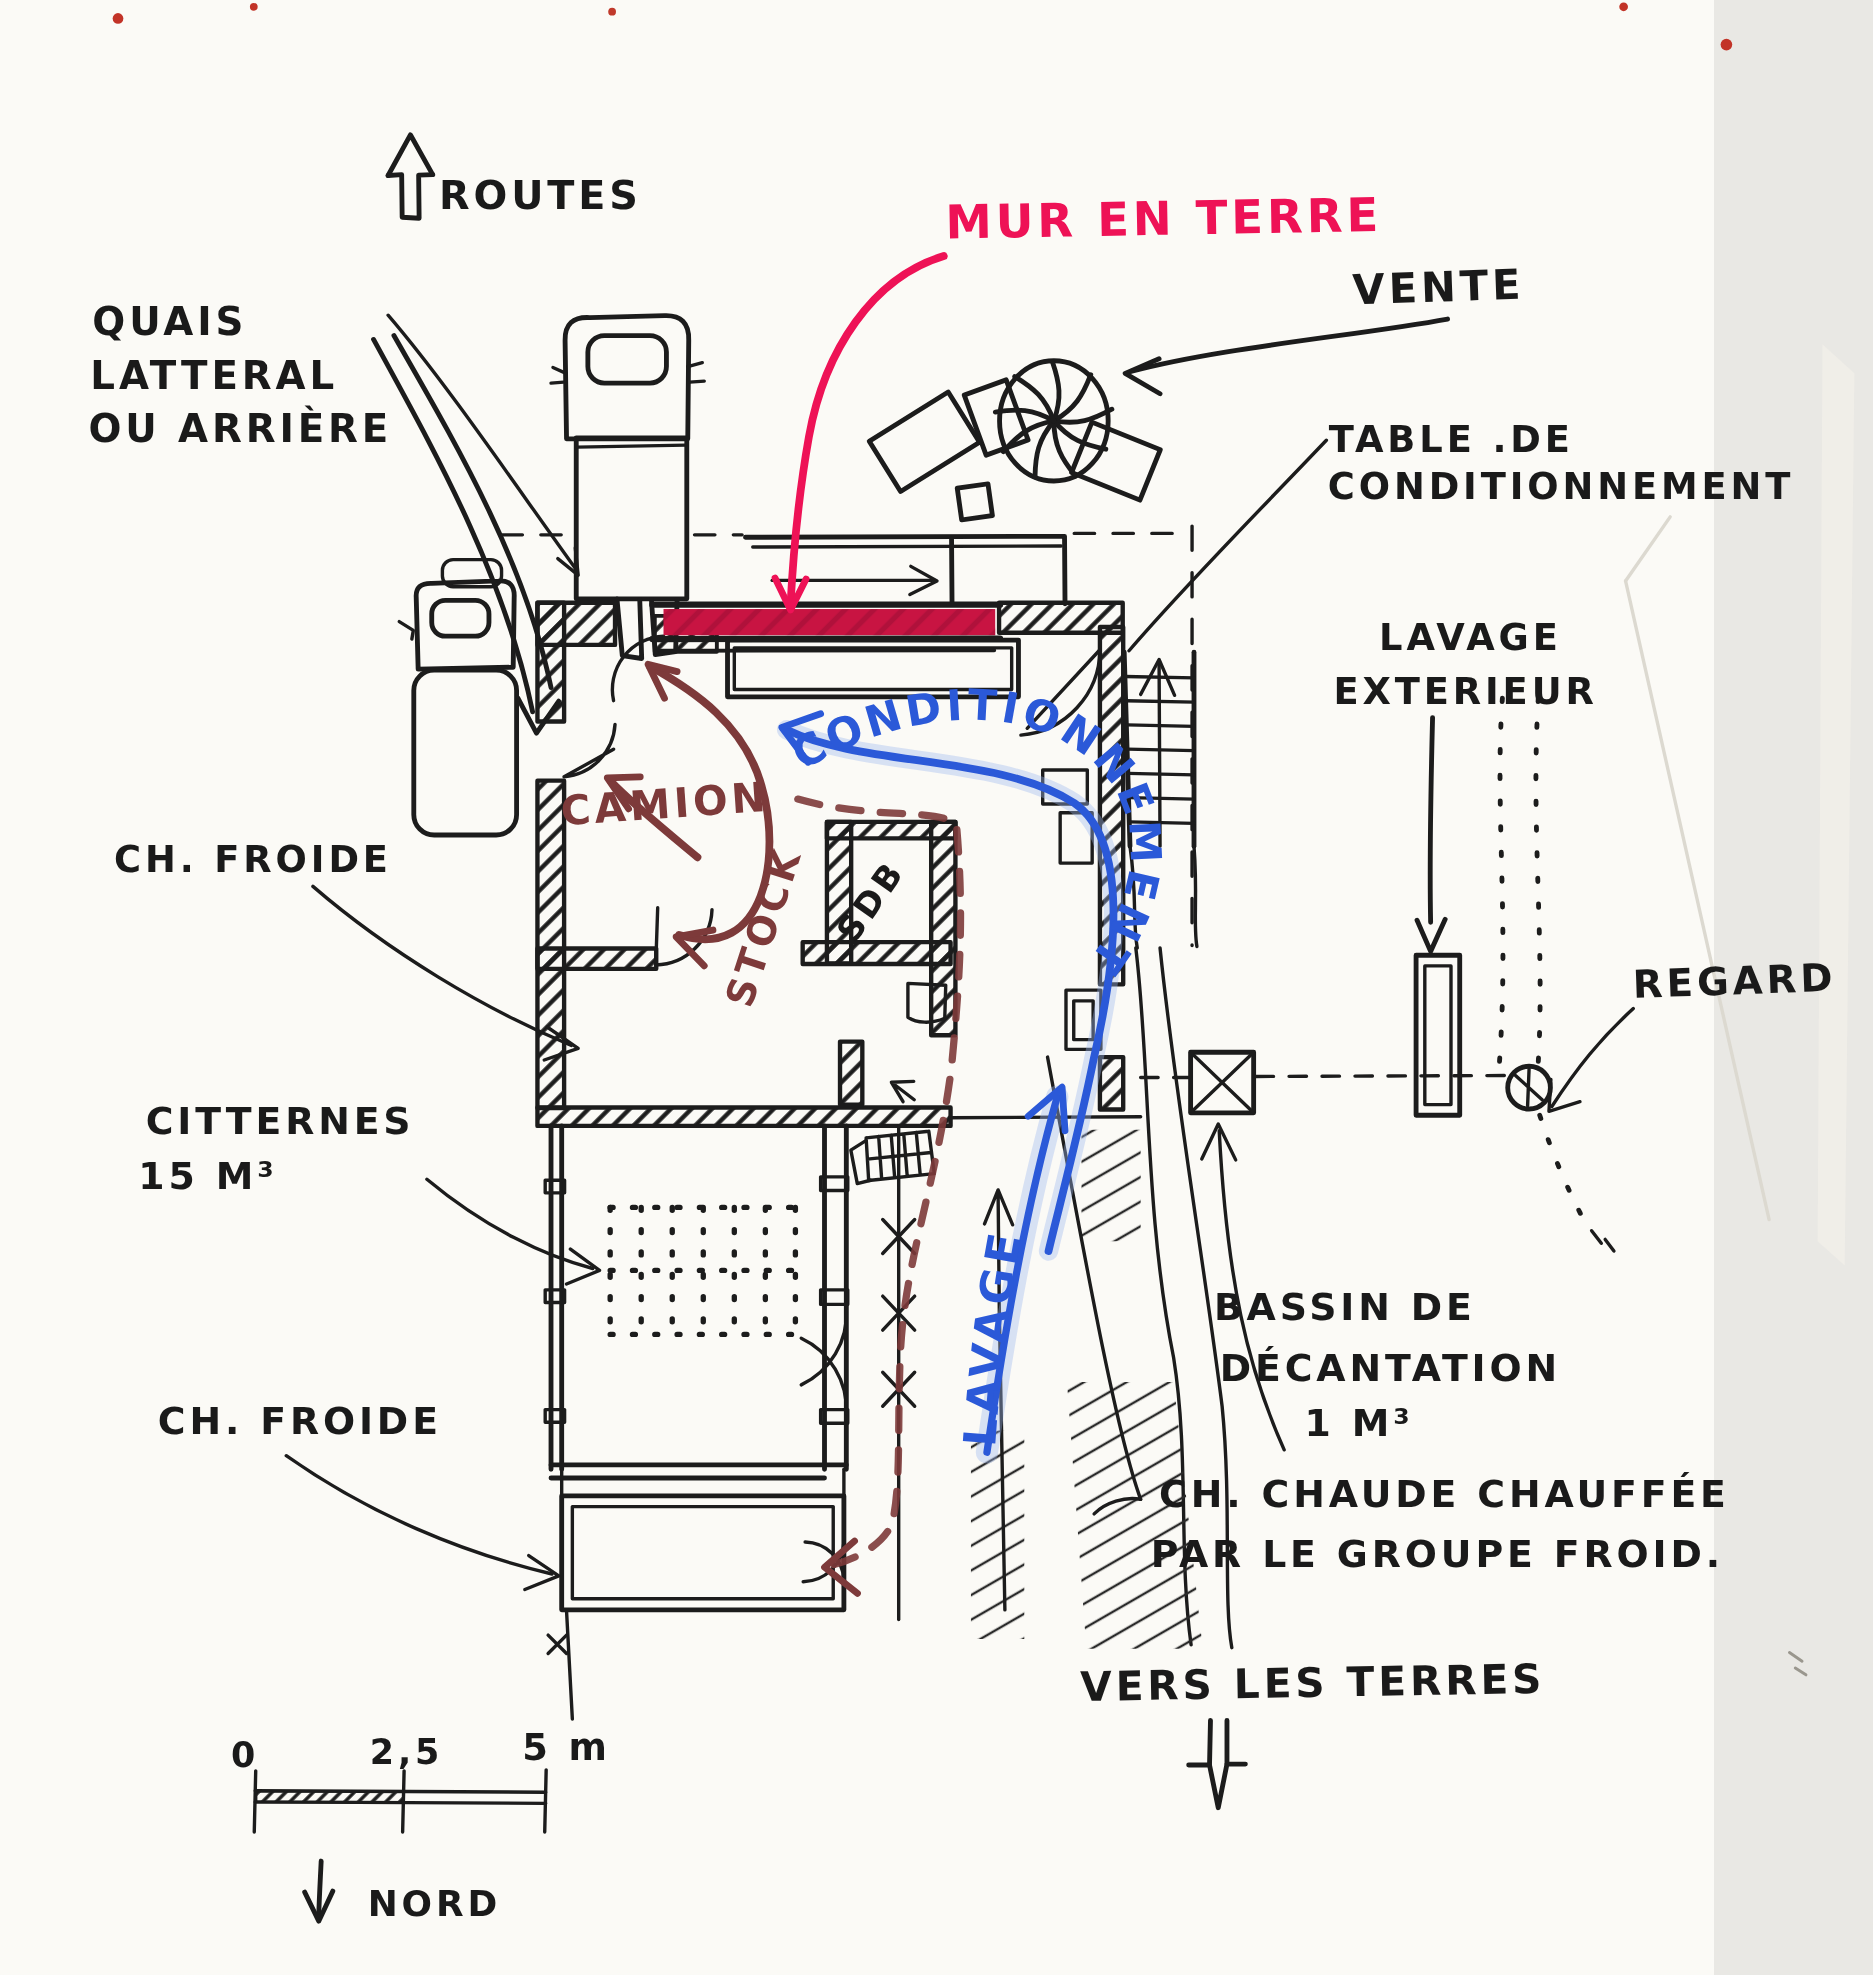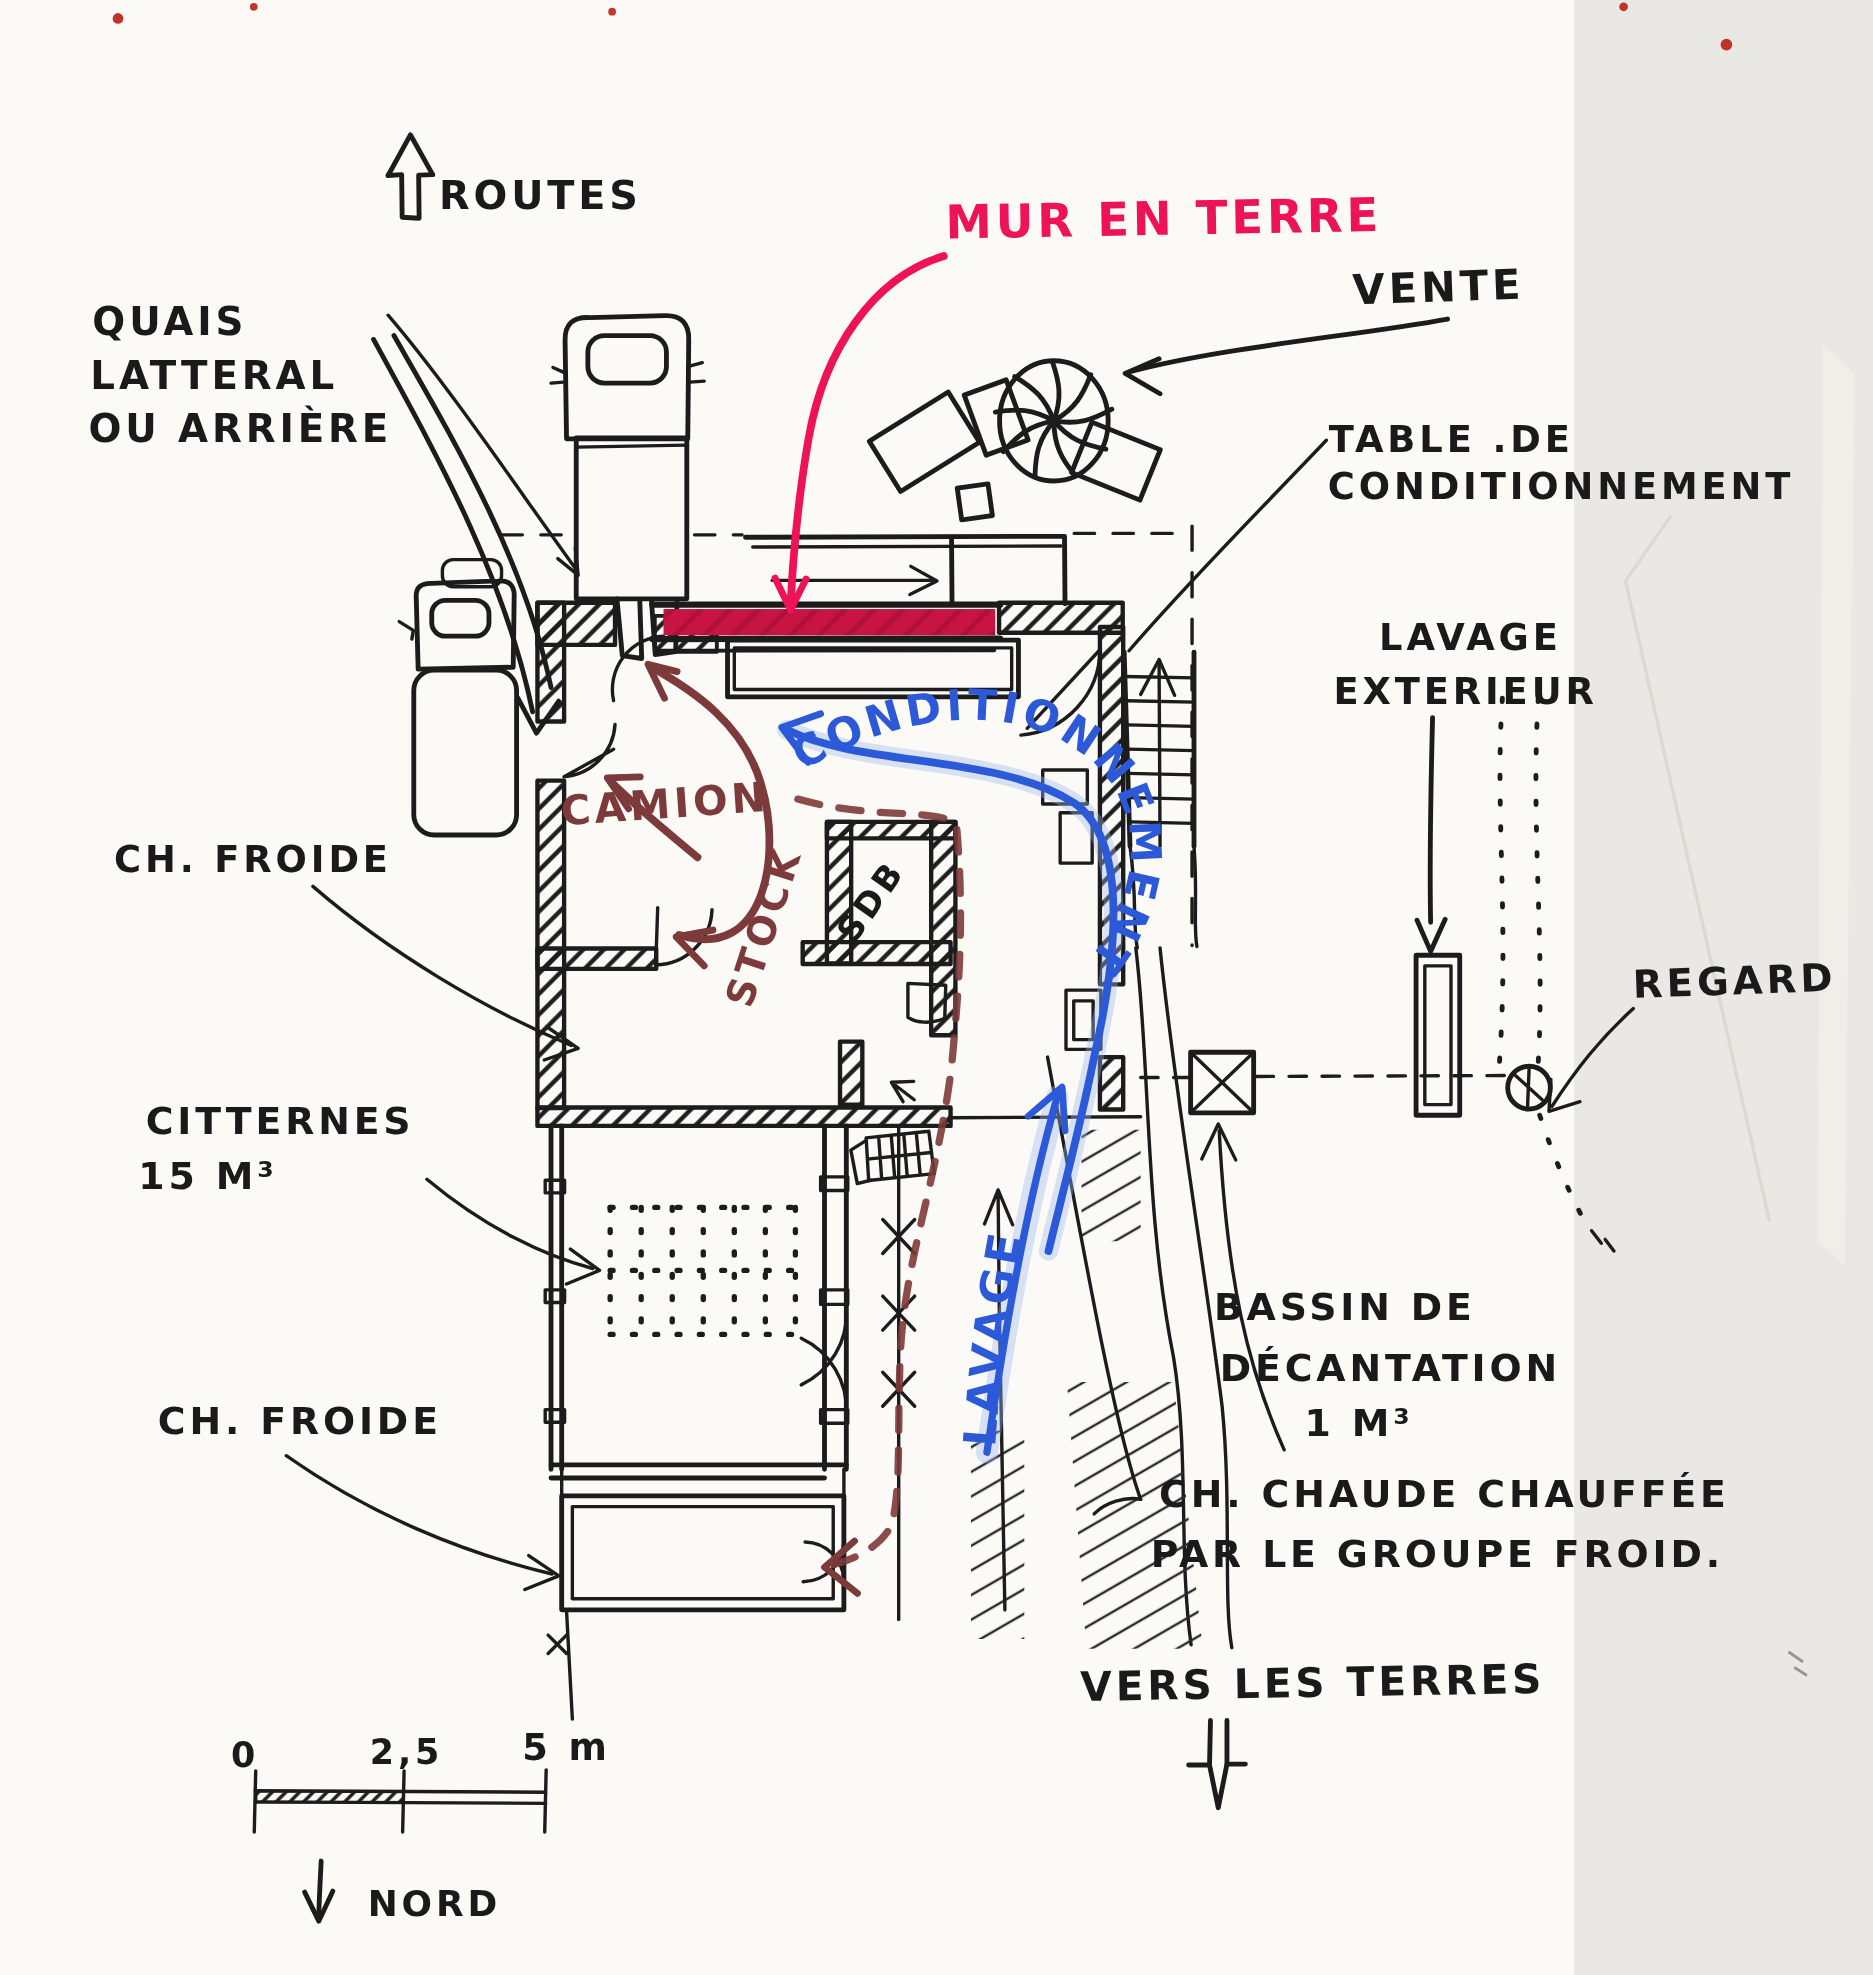--- a/index.html
+++ b/index.html
@@ -1,16 +1,16 @@
 <!DOCTYPE html>
 <html style="font-size:7.8px"><head>
 <meta charset="utf-8">
 <style>
   html,body{margin:0;padding:0;background:#e9e8e4;}
-  .page{width:1574px;height:1975px;position:relative;background:#fbfaf6;}
+  .page{width:1714px;height:1975px;position:relative;background:#fbfaf6;}
   svg{display:block;width:1874px;height:1975px;}
   svg *{stroke-linecap:round;stroke-linejoin:round;}
   .ink{stroke:#1c1c1c;fill:none;stroke-width:10px;}
   .thin{stroke-width:7px;}
   .wall{fill:url(#hatch);stroke:#1c1c1c;stroke-width:9px;}
   .txt{font-family:"DejaVu Sans","Liberation Sans",sans-serif;font-weight:bold;fill:#1a1a1a;letter-spacing:8px;}
   .pinktxt{fill:#ee1256;}
   .maroon{stroke:#7d3a3a;fill:none;}
   .maroontxt{fill:#7d3a3a;}
   .blue{stroke:#2b59d8;fill:none;}

